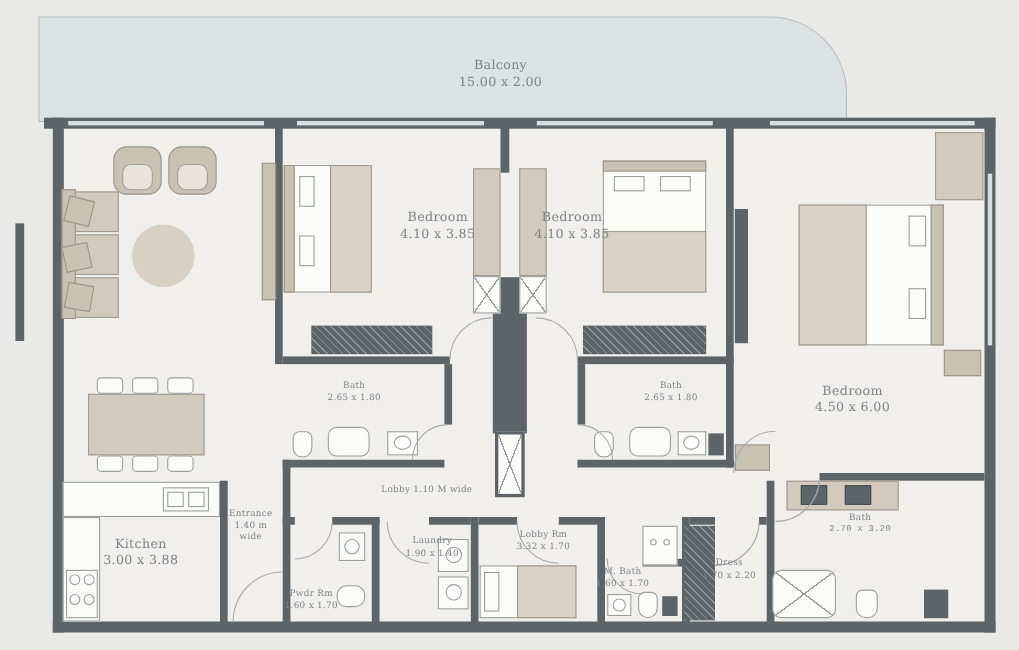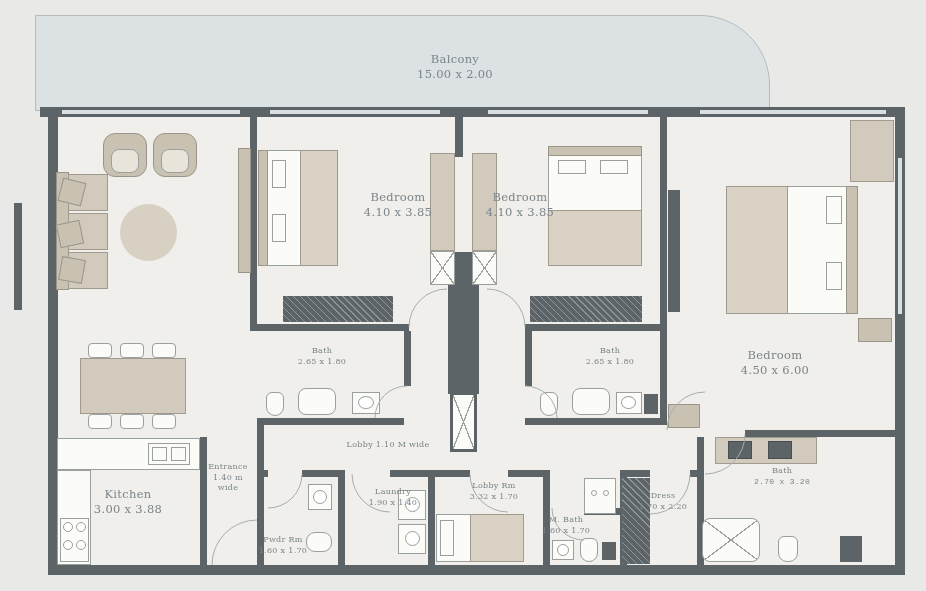--- a/index.html
+++ b/index.html
@@ -246,21 +246,21 @@
   </div>
   <div class="lbl sm" style="left:494px;top:481px;">
     <span style="display:block;">Lobby Rm</span>
     <span style="display:block;">3.32 x 1.70</span>
   </div>
   <div class="lbl sm" style="left:566px;top:515px;">
     <span style="display:block;">M. Bath</span>
     <span style="display:block;">1.60 x 1.70</span>
   </div>
   <div class="lbl sm" style="left:663px;top:491px;">
-    <span style="display:block;">Dress</span>
+    <span style="display:block;margin-top:16px;">Dress</span>
     <span style="display:block;">1.70 x 2.20</span>
   </div>
   <div class="lbl sm" style="left:782px;top:466px;">
     <span style="display:block;">Bath</span>
     <span style="display:block;font-family:Liberation Mono, monospace;">2.70 x 3.20</span>
   </div>
 
 </div>
 
 </body></html>

